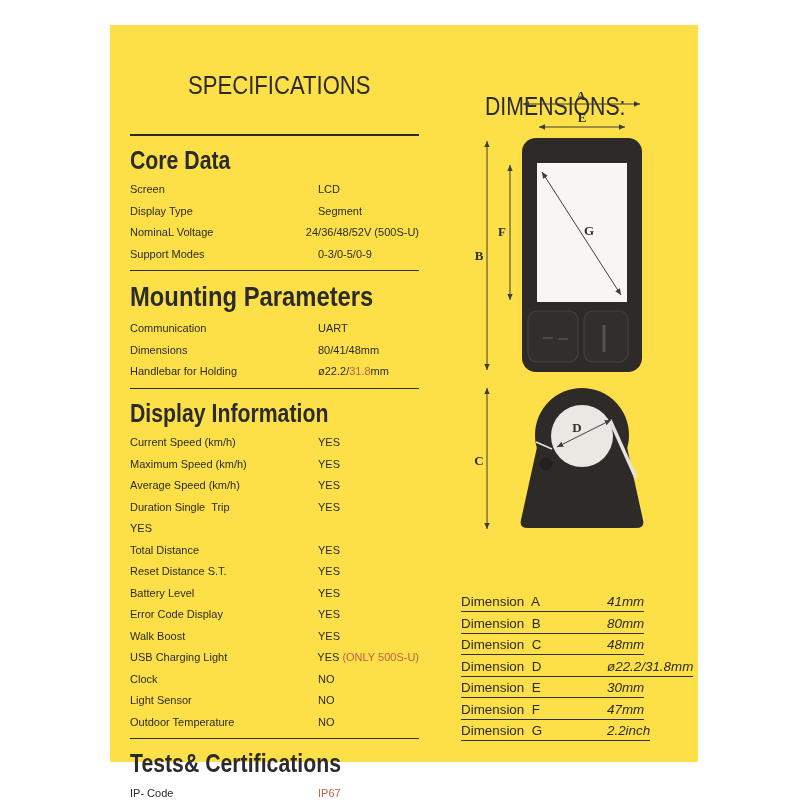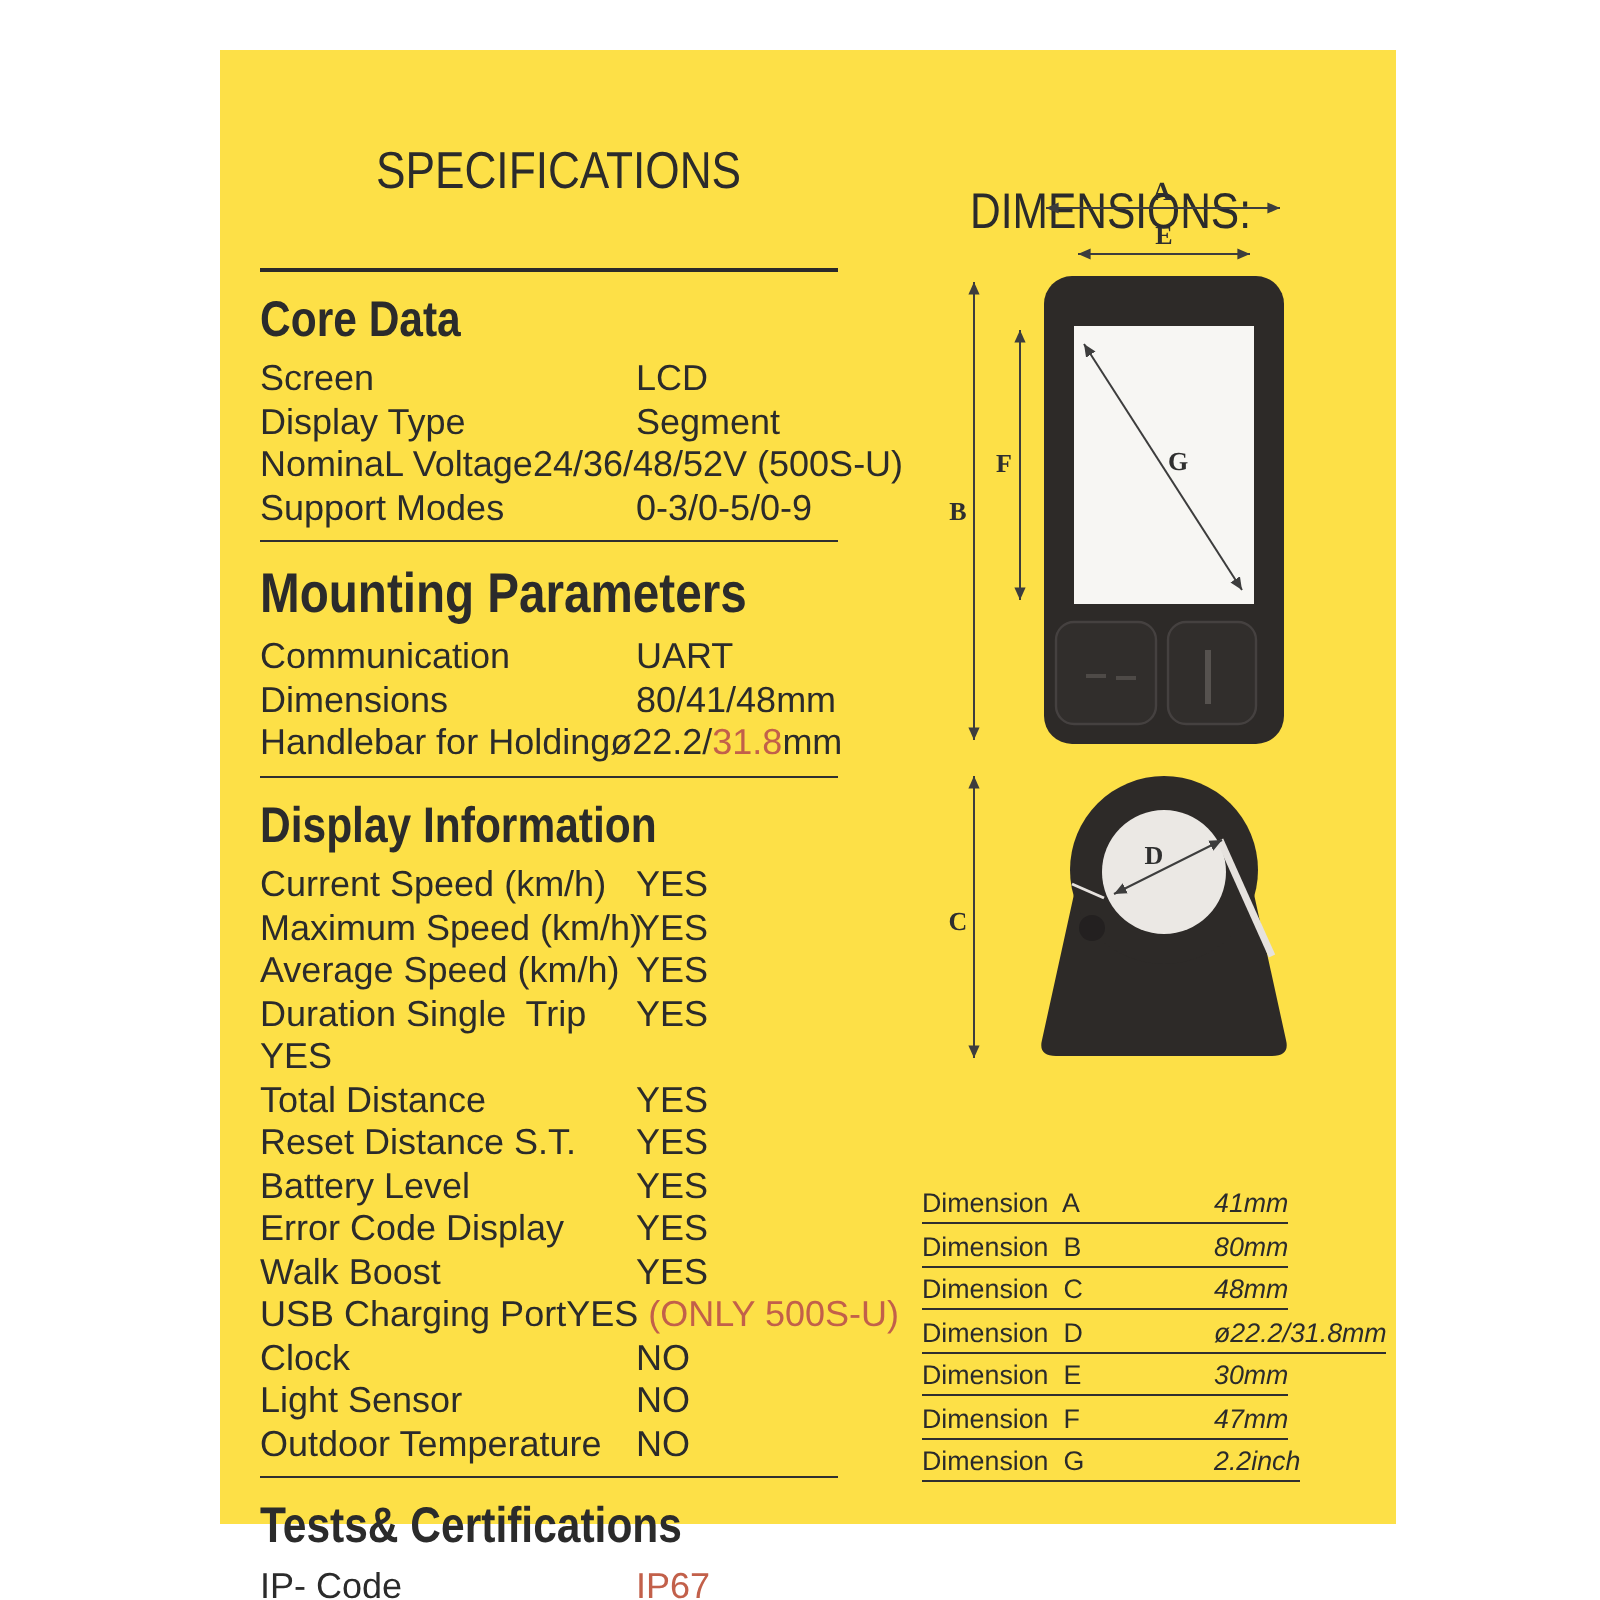--- a/index.html
+++ b/index.html
@@ -7,21 +7,21 @@
         font-family:"Liberation Sans",sans-serif;color:#2b2b2b;}
   .panel{position:absolute;left:110px;top:25px;width:588px;height:737px;background:#fde047;}
 
   
   .left-col{position:absolute;left:20px;top:20px;width:289px;}
   .main-title{font-size:26px;line-height:1.05;white-space:pre;}
   .condensed{display:inline-block;transform:scaleX(0.85);transform-origin:0 50%;}
   .title-rule{border-top:2.5px solid #2a2a2a;margin-top:7px;width:289px;}
   .section-title{font-size:25px;line-height:1.1;margin:11px 0 5px 0;white-space:pre;font-weight:bold;}
   .section:nth-child(2) .section-title{font-size:28px;}
-  .spec-row{display:flex;font-size:18px;line-height:21.5px;}
+  .spec-row{display:flex;font-size:11px;line-height:21.5px;}
   .spec-label{width:188px;white-space:pre;}
   .spec-value{white-space:pre;}
   .divider{border-bottom:1.5px solid #2f2f2f;margin-top:5px;width:289px;}
   .accent{color:#c2604a;}
 
   
   .right-title{position:absolute;left:333px;top:38px;font-size:25px;white-space:pre;}
   .diagram{position:absolute;left:330px;top:60px;}
   .dim-table{position:absolute;left:351px;top:566px;font-size:13.4px;}
   .dim-row{display:flex;width:max-content;border-bottom:1.6px solid #2f2f2f;
@@ -114,21 +114,21 @@
             </div>
             <div class="spec-row">
               <span class="spec-label">Error Code Display</span>
               <span class="spec-value">YES</span>
             </div>
             <div class="spec-row">
               <span class="spec-label">Walk Boost</span>
               <span class="spec-value">YES</span>
             </div>
             <div class="spec-row">
-              <span class="spec-label">USB Charging Port</span>
+              <span class="spec-label">USB Charging Light</span>
               <span class="spec-value">YES <span class="accent">(ONLY 500S-U)</span></span>
             </div>
             <div class="spec-row">
               <span class="spec-label">Clock</span>
               <span class="spec-value">NO</span>
             </div>
             <div class="spec-row">
               <span class="spec-label">Light Sensor</span>
               <span class="spec-value">NO</span>
             </div>

